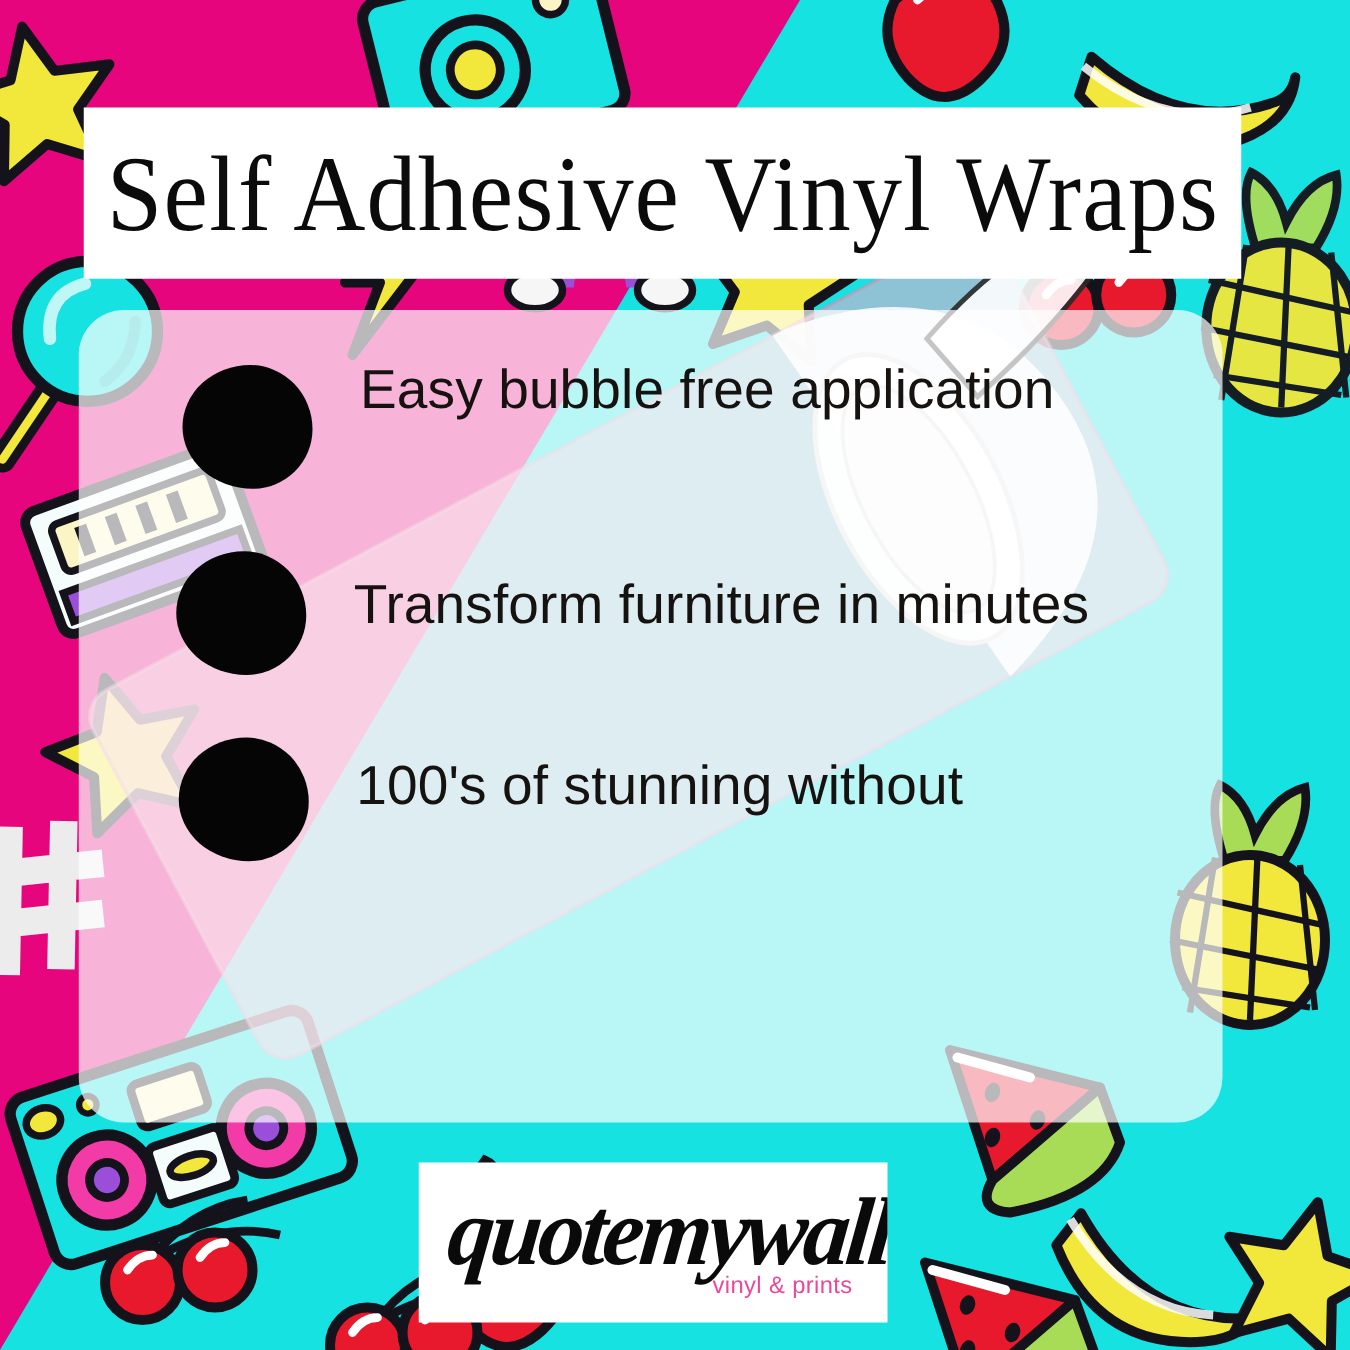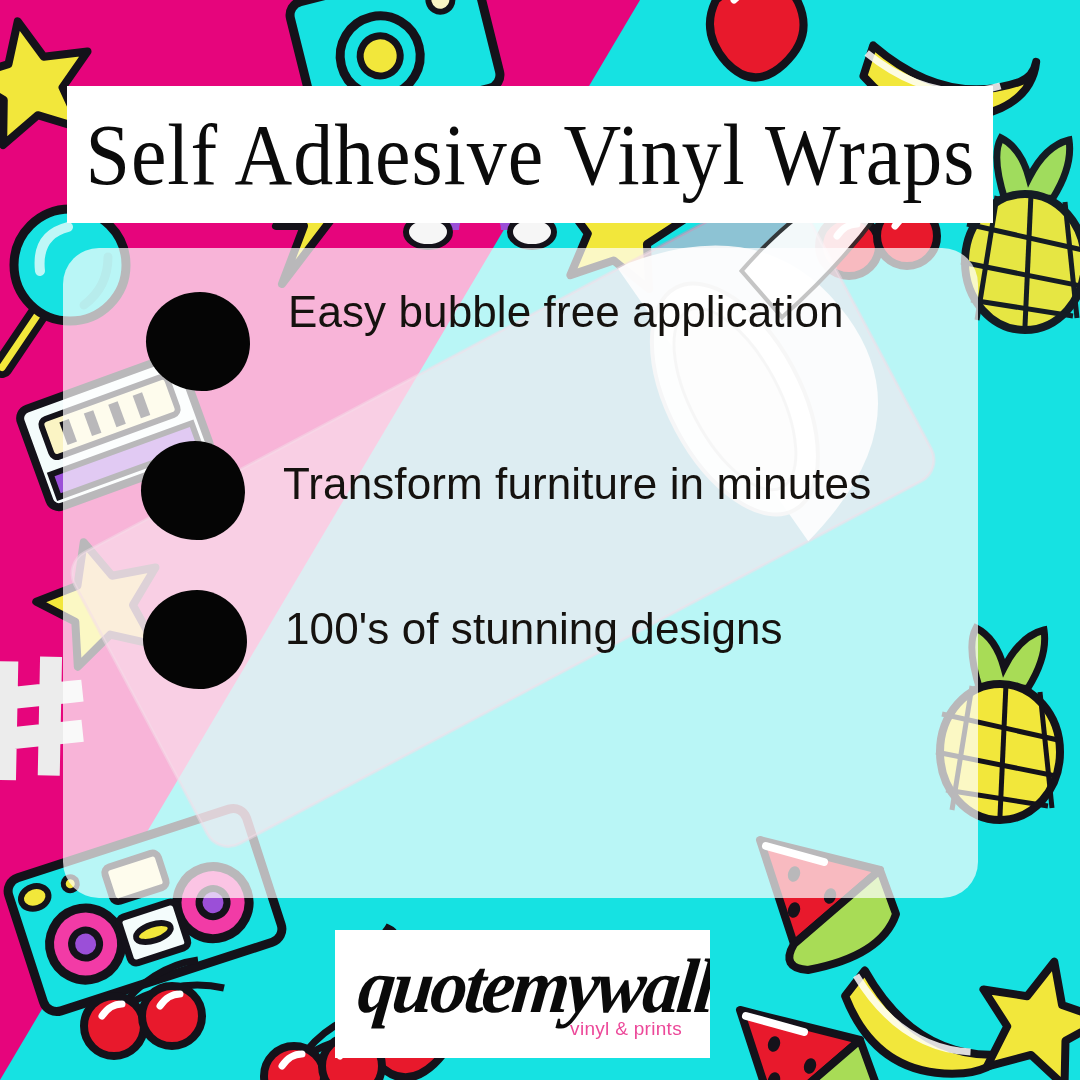--- a/index.html
+++ b/index.html
@@ -312,21 +312,21 @@
     </div>
 
     <div class="benefit-row r2">
       <div class="benefit-blob"></div>
       <div class="benefit-text">Transform furniture in minutes</div>
     </div>
 
 
     <div class="benefit-row r4">
       <div class="benefit-blob"></div>
-      <div class="benefit-text">100's of stunning designs</div>
+      <div class="benefit-text">100's of stunning without</div>
     </div>
 
   </div>
 
   <div id="logo-banner">
     <div class="logo-wordmark">quotemywall</div>
     <div class="logo-tagline">vinyl &amp; prints</div>
   </div>
 
 </div>

